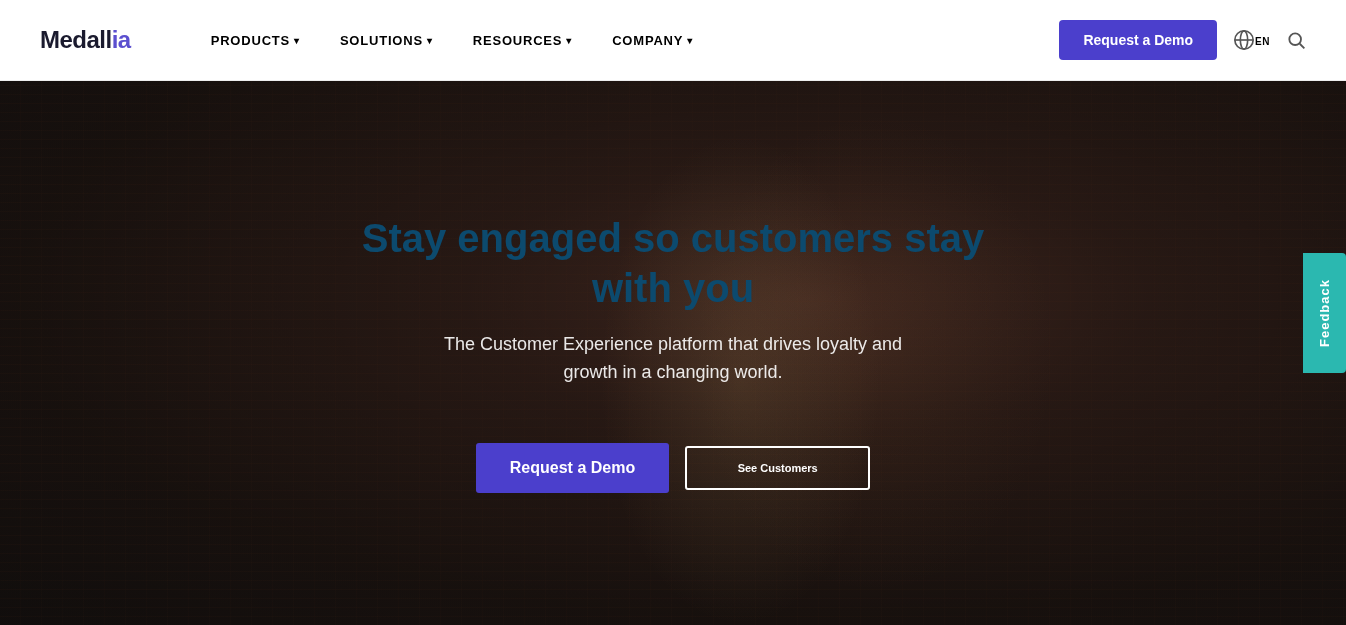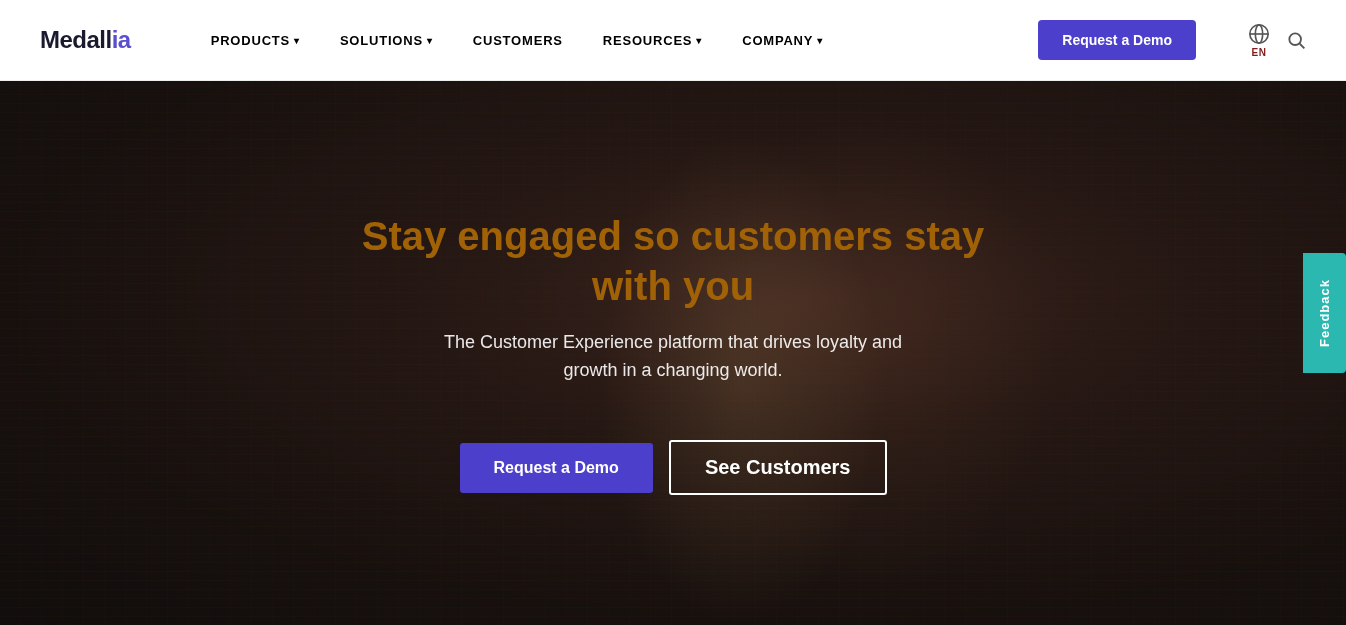--- a/index.html
+++ b/index.html
@@ -61,25 +61,24 @@
       border: none;
       border-radius: 4px;
       padding: 12px 24px;
       font-size: 14px;
       font-weight: 600;
       cursor: pointer;
       white-space: nowrap;
     }
     .lang-icon {
       display: flex;
-      flex-direction: column;
-      align-items: center;
-      cursor: pointer;
-      color: #7f1d1d;
-      margin-left: 36px;
+      flex-direction: row;
+      align-items: center;
+      cursor: pointer;
+      color: #000000;
     }
     .lang-globe {
       width: 22px;
       height: 22px;
     }
     .lang-text {
       font-size: 10px;
       font-weight: 600;
       letter-spacing: 0.5px;
       margin-top: 2px;
@@ -146,21 +145,21 @@
     .hero-content {
       position: relative;
       z-index: 2;
       text-align: center;
       max-width: 720px;
       padding: 20px;
     }
     .hero-title {
       font-size: 40px;
       font-weight: 700;
-      color: #a16207;
+      color: #0c4a6e;
       line-height: 1.25;
       margin-bottom: 18px;
     }
     .hero-subtitle {
       font-size: 18px;
       color: rgba(255,255,255,0.9);
       line-height: 1.55;
       margin-bottom: 56px;
     }
     .hero-buttons {
@@ -179,21 +178,21 @@
       font-weight: 700;
       cursor: pointer;
       min-width: 185px;
     }
     .btn-outline-hero {
       background: transparent;
       color: #fff;
       border: 2px solid #fff;
       border-radius: 3px;
       padding: 14px 34px;
-      font-size: 20px;
+      font-size: 11px;
       font-weight: 700;
       cursor: pointer;
       min-width: 185px;
     }
     .feedback-wrapper {
       position: fixed;
       right: 0;
       top: 50%;
       transform: translateY(-50%);
       z-index: 100;
@@ -224,23 +223,20 @@
   <div class="navbar-logo">Medal<span style="color:#1a1a2e">l</span><span style="color:#5b4fcf">ia</span></div>
 
   <div class="nav-links">
     <div class="nav-item">
       <span>PRODUCTS</span>
       <span class="chevron">▾</span>
     </div>
     <div class="nav-item">
       <span>SOLUTIONS</span>
       <span class="chevron">▾</span>
-    </div>
-    <div class="nav-item">
-      <span>CUSTOMERS</span>
     </div>
     <div class="nav-item">
       <span>RESOURCES</span>
       <span class="chevron">▾</span>
     </div>
     <div class="nav-item">
       <span>COMPANY</span>
       <span class="chevron">▾</span>
     </div>
   </div>

